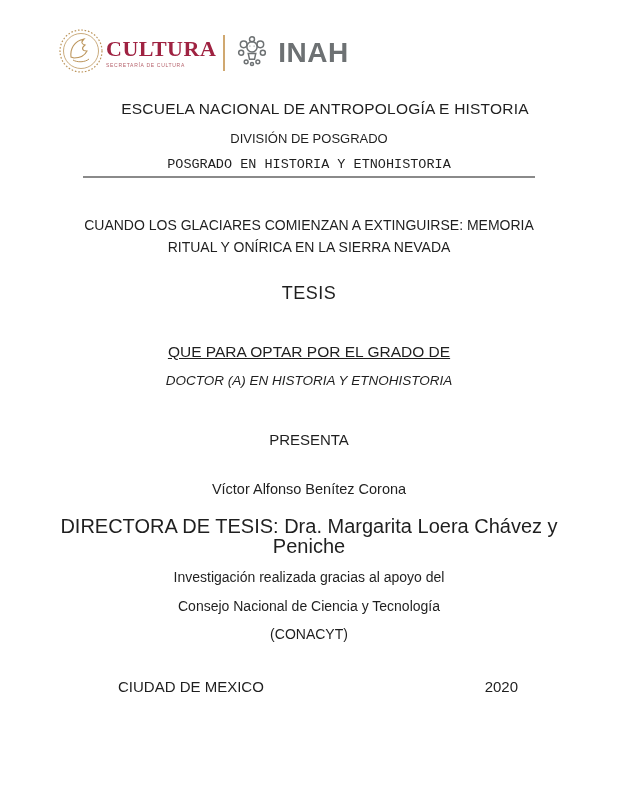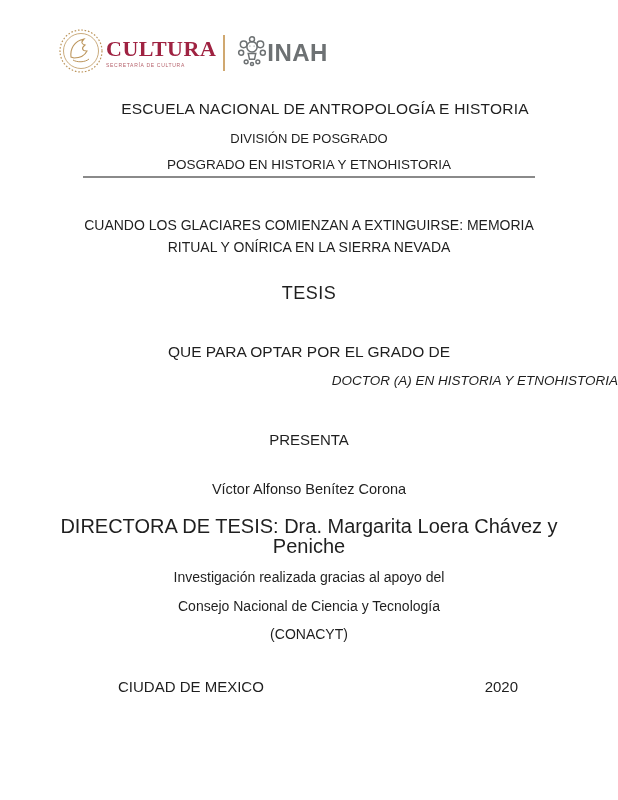--- a/index.html
+++ b/index.html
@@ -48,44 +48,44 @@
   }
   .logo-divider {
     width: 2px;
     height: 36px;
     background: var(--divider-gold, #d0a870);
     margin: 0 12px 0 7px;
   }
   .inah-logo { display: flex; align-items: center; }
   .inah-wordmark {
     font-weight: bold;
-    font-size: 24px;
+    font-size: 28px;
     letter-spacing: 0.5px;
     color: var(--inah-gray, #6d7173);
-    margin-left: 0;
+    margin-left: 11px;
   }
 
   
   .inst-line1 { top: 100px; font-size: 15.5px; letter-spacing: 0.2px; padding-left: 16px; }
   .inst-line2 { top: 131px; font-size: 13px; }
-  .inst-line3 { top: 157px; font-size: 13.5px; }
+  .inst-line3 { top: 157px; font-size: 13.5px; font-family: Liberation Mono, monospace; }
   .program-underline {
     position: absolute;
     top: 176px;
     left: 83px;
     width: 452px;
     height: 2px;
     background: var(--rule-gray, #8a8a8a);
   }
 
   
   .thesis-title { top: 214px; font-size: 14px; line-height: 22px; }
   .thesis-type  { top: 283px; font-size: 18px; letter-spacing: 0.5px; }
-  .degree-intro { top: 343px; font-size: 15.5px; }
-  .degree-name  { top: 373px; font-size: 13.5px; font-style: italic; text-align: right; }
+  .degree-intro { top: 343px; font-size: 15.5px; text-decoration: underline; }
+  .degree-name  { top: 373px; font-size: 13.5px; font-style: italic; }
   .presents     { top: 431px; font-size: 15px; }
   .author       { top: 481px; font-size: 14.5px; }
   .director     { top: 516px; font-size: 20px; line-height: 20px; }
   .funding      { top: 563px; font-size: 14px; line-height: 28.5px; }
 
   
   .footer-row {
     position: absolute;
     top: 678px;
     left: 118px;

